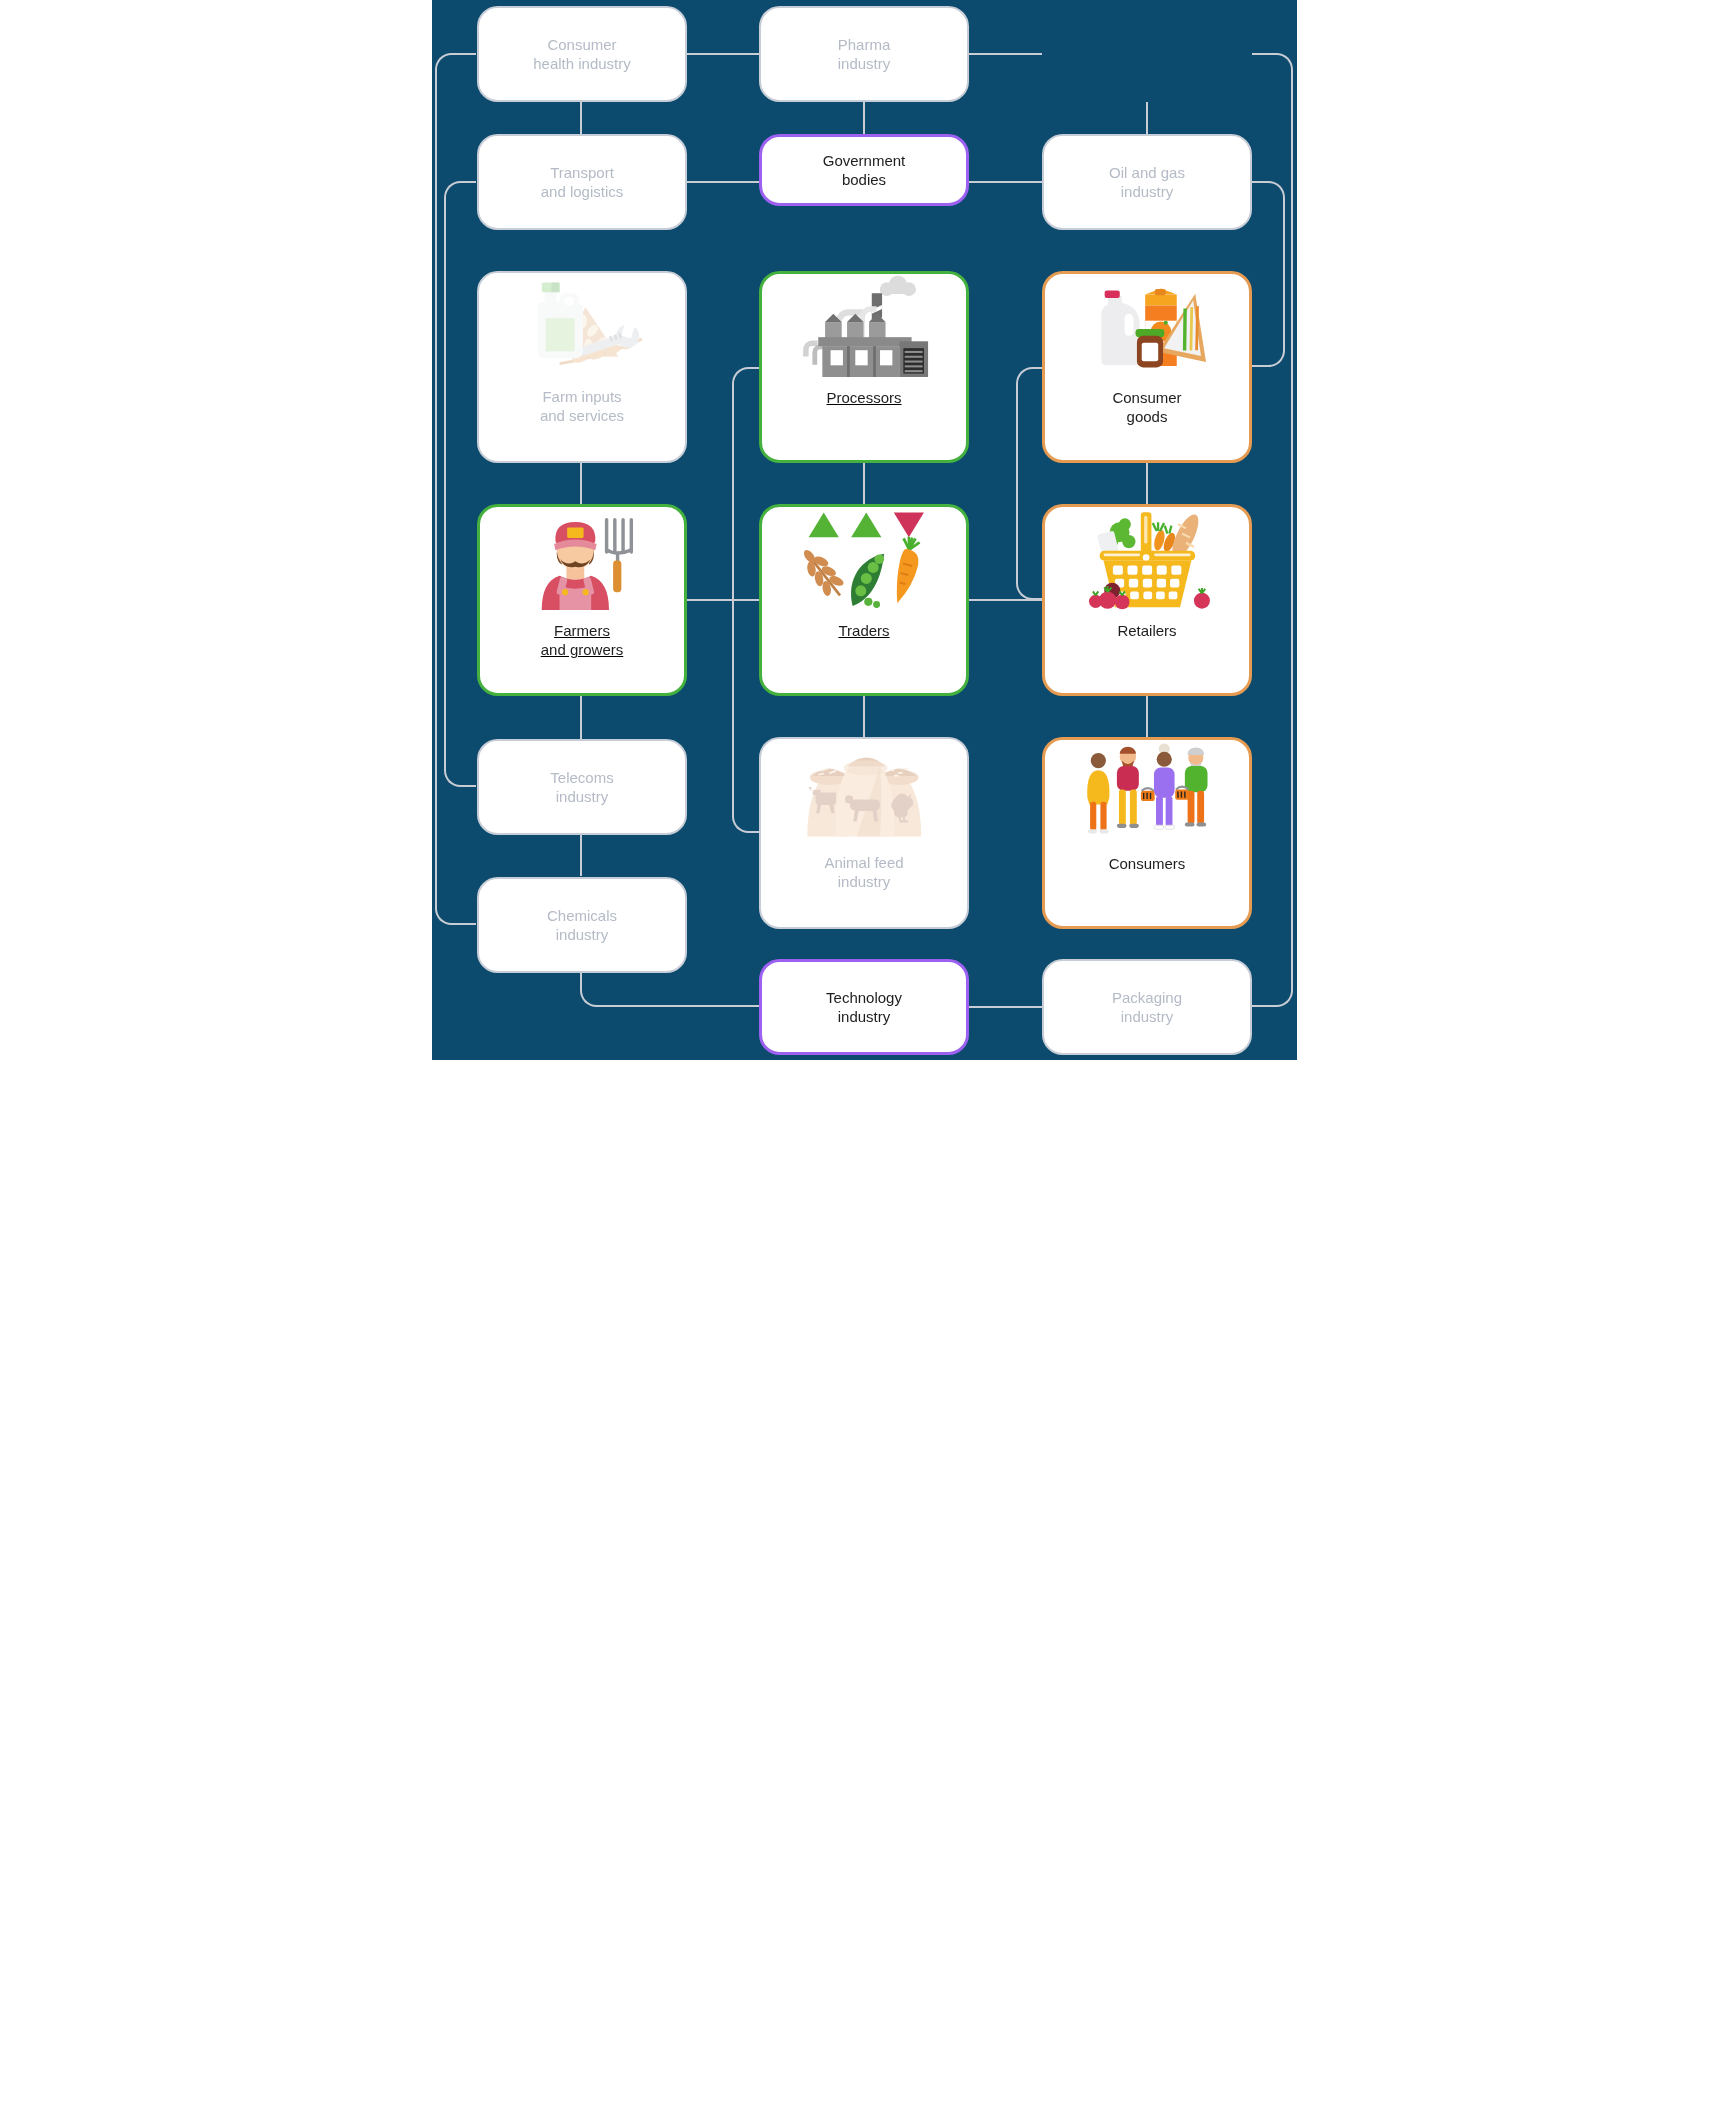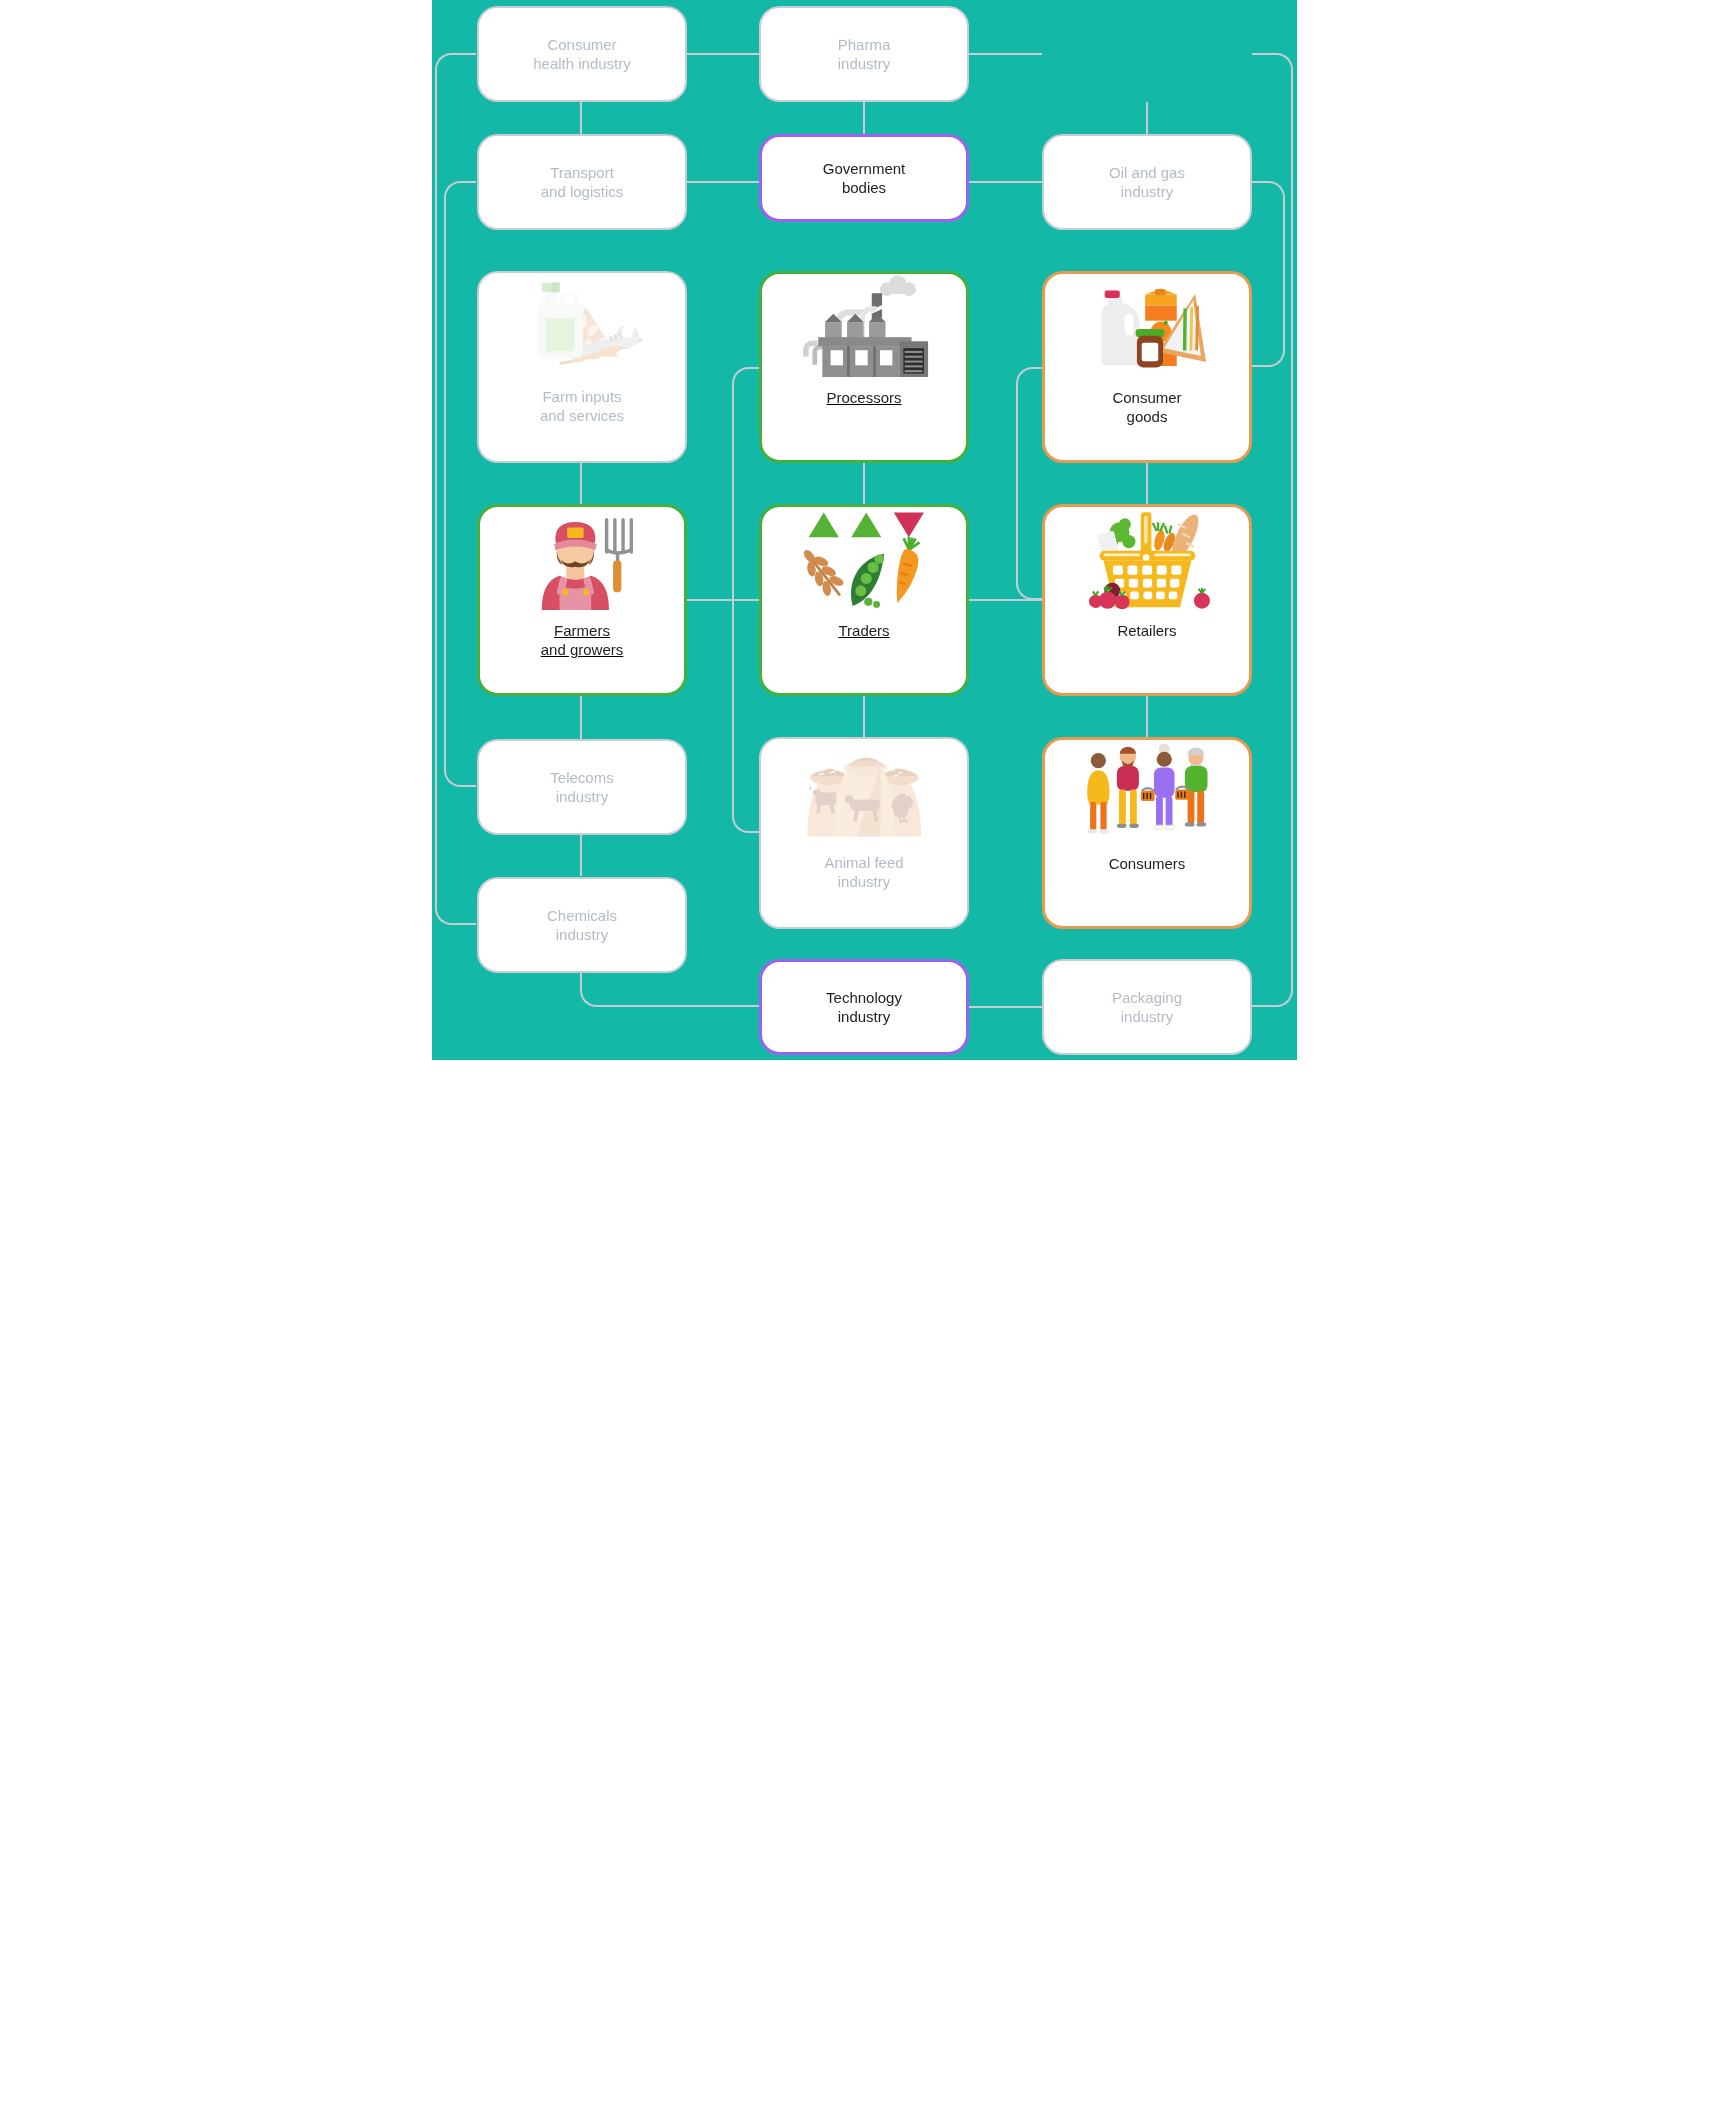--- a/index.html
+++ b/index.html
@@ -6,21 +6,21 @@
     --line:#c8cdd5;
     --graybrd:#c7cdd6;
     --graytxt:#b4bbc6;
     --green:#44b13e;
     --purple:#9d61f2;
     --orange:#e59b51;
     --dark:#1e1e1e;
   }
   *{box-sizing:border-box}
   body{margin:0;background:#fff;font-family:"Liberation Sans",sans-serif;}
-  .canvas{position:relative;width:865px;height:1060px;margin:0 auto;background:#14b8a6;overflow:hidden;}
+  .canvas{position:relative;width:865px;height:1060px;margin:0 auto;background:#0c4a6e;overflow:hidden;}
 
   
   .conn{position:absolute;z-index:1;}
   .ht{border-top:2.1px solid var(--line);}
   .vl{border-left:2.1px solid var(--line);}
   .uL{border:2.1px solid var(--line);border-right:none;border-radius:16.5px 0 0 16.5px;}
   .uR{border:2.1px solid var(--line);border-left:none;border-radius:0 16.5px 16.5px 0;}
   .k1{left:254px;top:53px;width:73px;}
   .k2{left:537px;top:53px;width:73px;}
   .k3{left:148px;top:102px;height:32px;}
@@ -60,21 +60,21 @@
   .art-box{justify-content:flex-start;}
   .art{height:103px;flex:0 0 auto;}
   .art-box .lbl{margin-top:11px;}
   .faded{opacity:.5;}
   .faded2{opacity:.55;}
 
   .n0{left:45px;top:5.5px;height:96px}
   .n1{left:327px;top:5.5px;height:96px}
   .n2{left:610px;top:5.5px;height:96px}
   .n3{left:45px;top:134px;height:96px}
-  .n4{left:327px;top:134px;height:88px}
+  .n4{left:327px;top:134px;height:72px}
   .n5{left:610px;top:134px;height:96px}
   .n6{left:45px;top:271px;height:192px}
   .n7{left:327px;top:271px;height:192px}
   .n8{left:610px;top:271px;height:192px}
   .n9{left:45px;top:504px;height:192px}
   .n10{left:327px;top:504px;height:192px}
   .n11{left:610px;top:504px;height:192px}
   .n12{left:45px;top:739px;height:96px}
   .n13{left:327px;top:737px;height:192px}
   .n14{left:610px;top:737px;height:192px}

